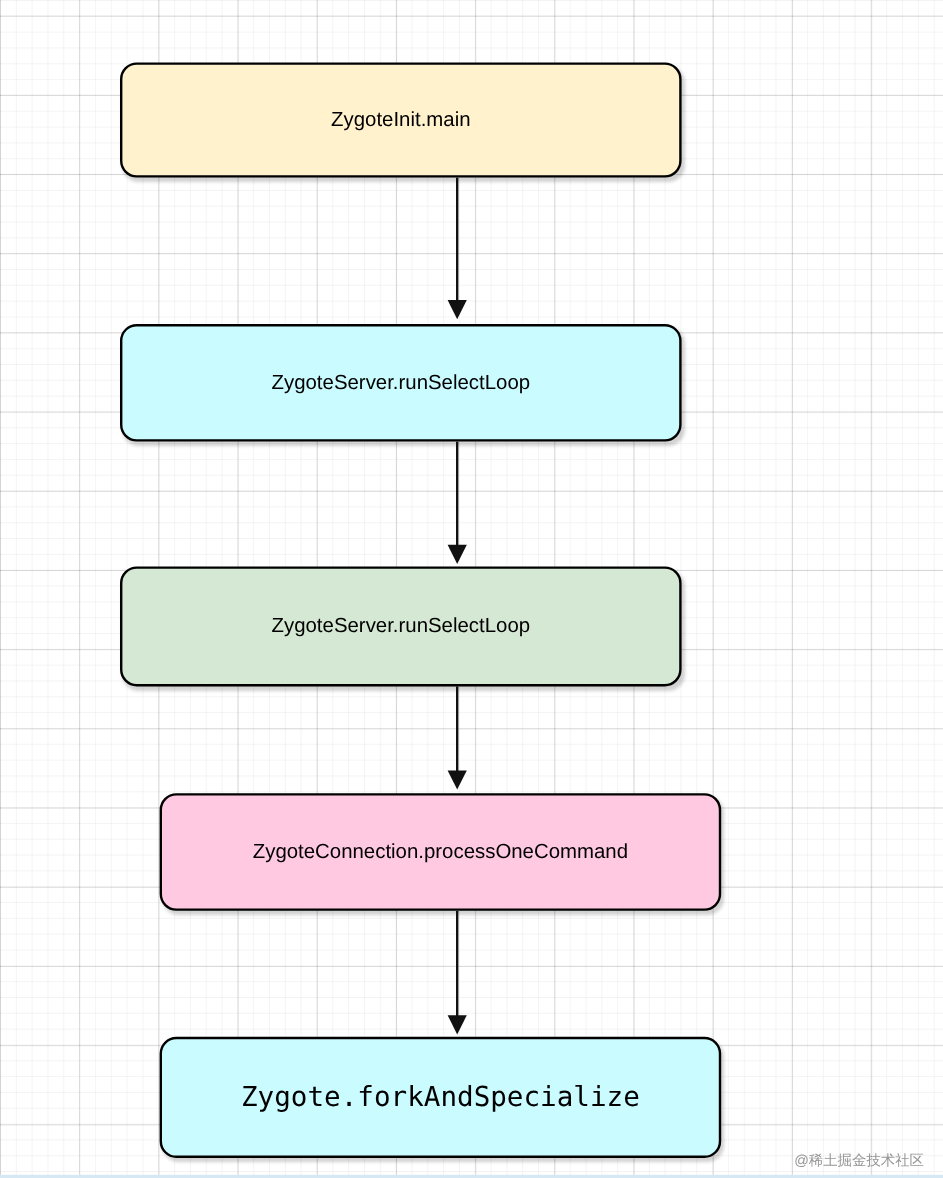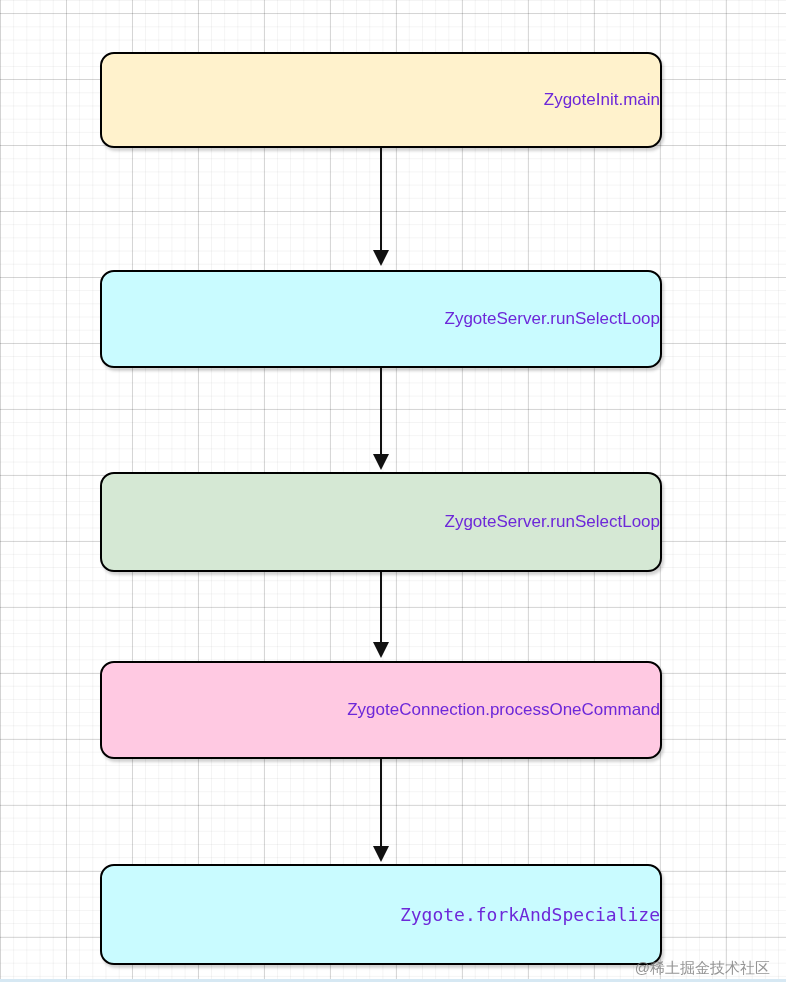--- a/index.html
+++ b/index.html
@@ -19,35 +19,35 @@
       linear-gradient(to right, rgba(0,0,0,0.135) 1px, transparent 1px),
       linear-gradient(to bottom, rgba(0,0,0,0.135) 1px, transparent 1px),
       linear-gradient(to right, rgba(0,0,0,0.045) 1px, transparent 1px),
       linear-gradient(to bottom, rgba(0,0,0,0.045) 1px, transparent 1px);
     background-size: 66px 66px, 66px 66px, 13.2px 13.2px, 13.2px 13.2px;
     background-position: 0 0, 0 13px, 0 0, 0 0;
   }
   .node {
     position: absolute;
     left: 100px;
-    width: 562px;
+    width: 468px;
     border: 2px solid #000000;
     border-radius: 14px;
     display: flex;
     align-items: center;
-    justify-content: flex-end;
+    justify-content: center;
     font-size: 17px;
-    color: #6d28d9;
+    color: #000000;
     box-shadow: 2px 3px 3px rgba(0,0,0,0.18);
   }
   .node-1 { top: 52px;  height: 96px; }
   .node-2 { top: 270px; height: 98px; }
   .node-3 { top: 472px; height: 100px; }
-  .node-4 { top: 661px; height: 98px; }
-  .node-5 { top: 864px; height: 101px; font-family: "DejaVu Sans Mono", monospace; font-size: 18px; }
+  .node-4 { top: 661px; height: 98px; margin-left: 33px; }
+  .node-5 { top: 864px; height: 101px; font-family: "DejaVu Sans Mono", monospace; font-size: 23px; margin-left: 33px; }
 
   .edge-line {
     position: absolute;
     left: 380px;
     width: 2px;
     background: #111111;
   }
   .line-1 { top: 148px; height: 102px; }
   .line-2 { top: 368px; height: 87px;  }
   .line-3 { top: 572px; height: 71px;  }
@@ -76,21 +76,21 @@
     background: rgba(255,255,255,0.9);
     padding: 0 3px;
     white-space: nowrap;
   }
 
   .watermark {
     position: absolute;
     right: 16px;
     bottom: 5px;
     text-align: right;
-    font-size: 15px;
+    font-size: 12px;
     line-height: 19px;
     color: rgba(125,125,125,0.82);
     z-index: 5;
     white-space: nowrap;
   }
 
   .bottom-edge {
     position: absolute;
     left: 0;
     bottom: 0;

